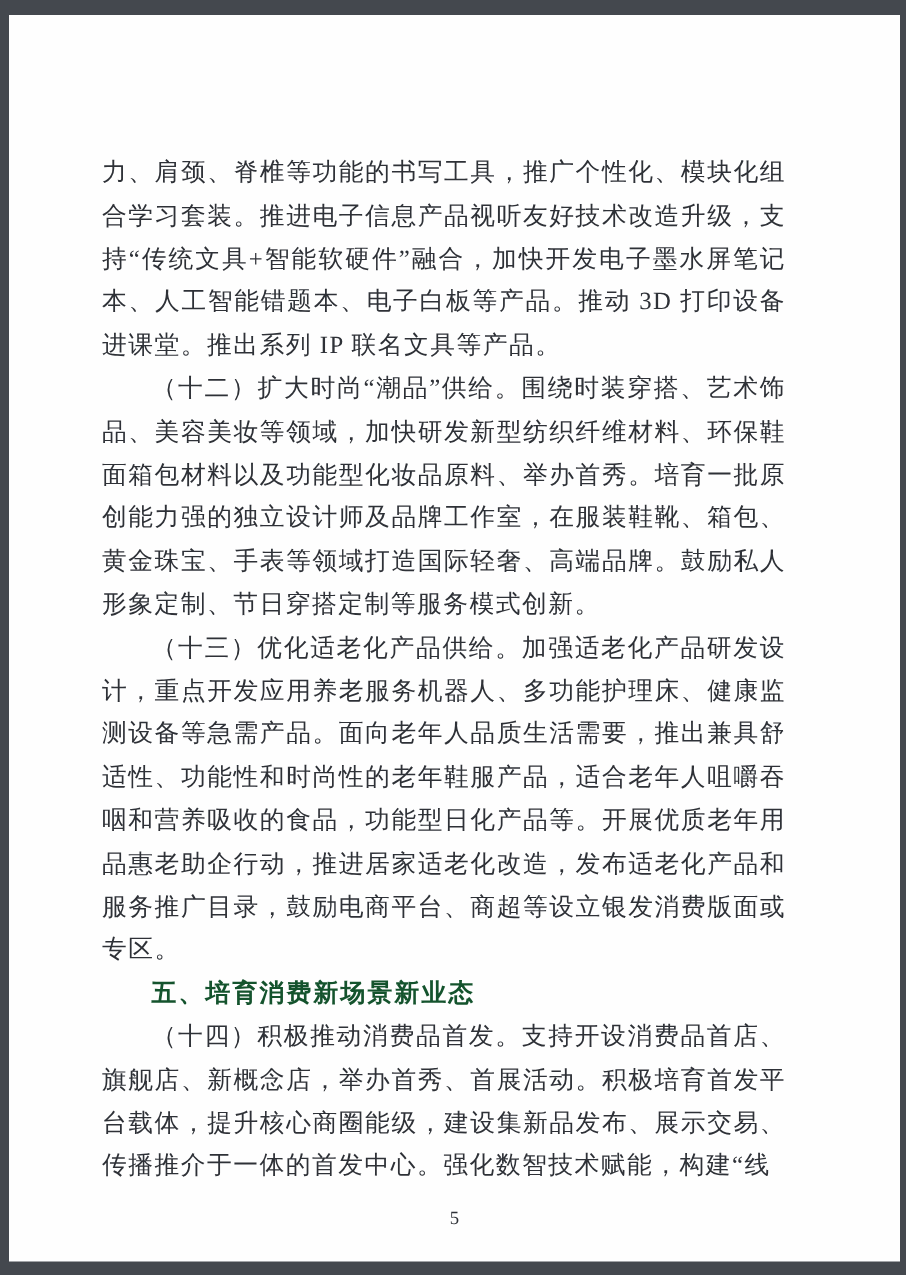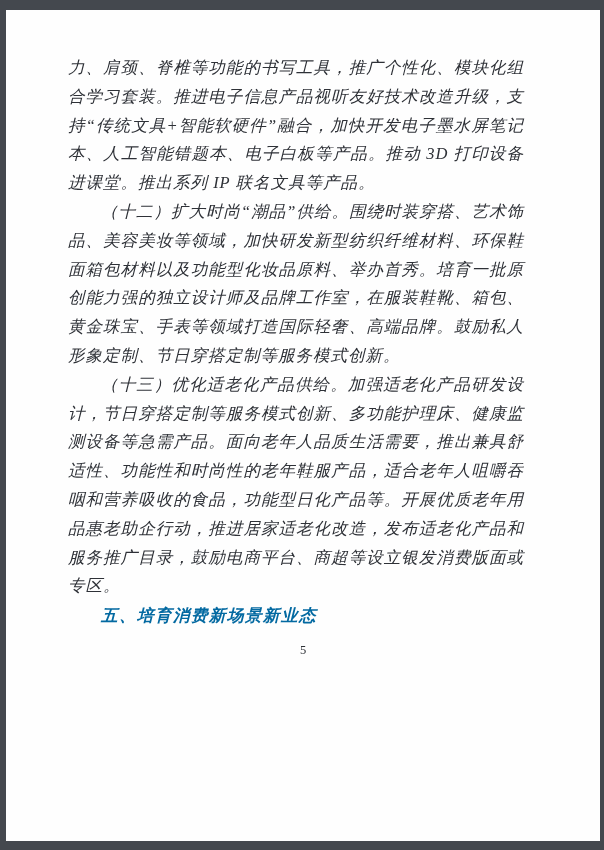--- a/index.html
+++ b/index.html
@@ -10,53 +10,54 @@
     position: relative;
     font-family: "Liberation Serif", serif;
   }
   .page {
     position: absolute;
     left: 6px; top: 10px;
     width: 594px; height: 831px;
     background: #fefefe;
     box-sizing: border-box;
   }
-  .content { padding: 44px 76px 0 62px; font-style: italic; }
+  .content { padding: 91px 76px 0 62px; }
   .para {
     margin: 0;
     font-family: "Liberation Serif", serif;
     font-size: 16.5px;
     line-height: 28.8px;
     letter-spacing: 1px;
     color: #2e3137;
     text-align: justify;
     text-align-last: left;
   }
   .para.continuation { text-indent: 0; }
   .para.indent { text-indent: 2em; }
   .para.heading {
     font-family: "Liberation Sans", sans-serif;
     font-weight: bold;
     text-indent: 2em;
     text-align: left;
     letter-spacing: 1.5px;
-    color: #0369a1;
+    color: #14532d;
   }
   .page-number {
     margin-top: 13px;
     text-align: center;
     font-family: "Liberation Serif", serif;
     font-size: 12.5px;
     color: #2e3137;
   }
 </style>
 </head>
 <body style="background: rgb(68, 72, 78);">
 
 <div class="page" style="background: rgb(254, 254, 254);">
   <div class="content">
       <p class="para continuation">力、肩颈、脊椎等功能的书写工具，推广个性化、模块化组合学习套装。推进电子信息产品视听友好技术改造升级，支持“传统文具+智能软硬件”融合，加快开发电子墨水屏笔记本、人工智能错题本、电子白板等产品。推动 3D 打印设备进课堂。推出系列 IP 联名文具等产品。</p>
       <p class="para indent">（十二）扩大时尚“潮品”供给。围绕时装穿搭、艺术饰品、美容美妆等领域，加快研发新型纺织纤维材料、环保鞋面箱包材料以及功能型化妆品原料、举办首秀。培育一批原创能力强的独立设计师及品牌工作室，在服装鞋靴、箱包、黄金珠宝、手表等领域打造国际轻奢、高端品牌。鼓励私人形象定制、节日穿搭定制等服务模式创新。</p>
-      <p class="para indent">（十三）优化适老化产品供给。加强适老化产品研发设计，节日穿搭定制等服务模式创新、多功能护理床、健康监测设备等急需产品。面向老年人品质生活需要，推出兼具舒适性、功能性和时尚性的老年鞋服产品，适合老年人咀嚼吞咽和营养吸收的食品，功能型日化产品等。开展优质老年用品惠老助企行动，推进居家适老化改造，发布适老化产品和服务推广目录，鼓励电商平台、商超等设立银发消费版面或专区。</p>
+      <p class="para indent">（十三）优化适老化产品供给。加强适老化产品研发设计，重点开发应用养老服务机器人、多功能护理床、健康监测设备等急需产品。面向老年人品质生活需要，推出兼具舒适性、功能性和时尚性的老年鞋服产品，适合老年人咀嚼吞咽和营养吸收的食品，功能型日化产品等。开展优质老年用品惠老助企行动，推进居家适老化改造，发布适老化产品和服务推广目录，鼓励电商平台、商超等设立银发消费版面或专区。</p>
       <p class="para heading">五、培育消费新场景新业态</p>
+      <p class="para indent">（十四）积极推动消费品首发。支持开设消费品首店、旗舰店、新概念店，举办首秀、首展活动。积极培育首发平台载体，提升核心商圈能级，建设集新品发布、展示交易、传播推介于一体的首发中心。强化数智技术赋能，构建“线</p>
     </div>
   <div class="page-number">5</div>
 </div>
 
 </body></html>

